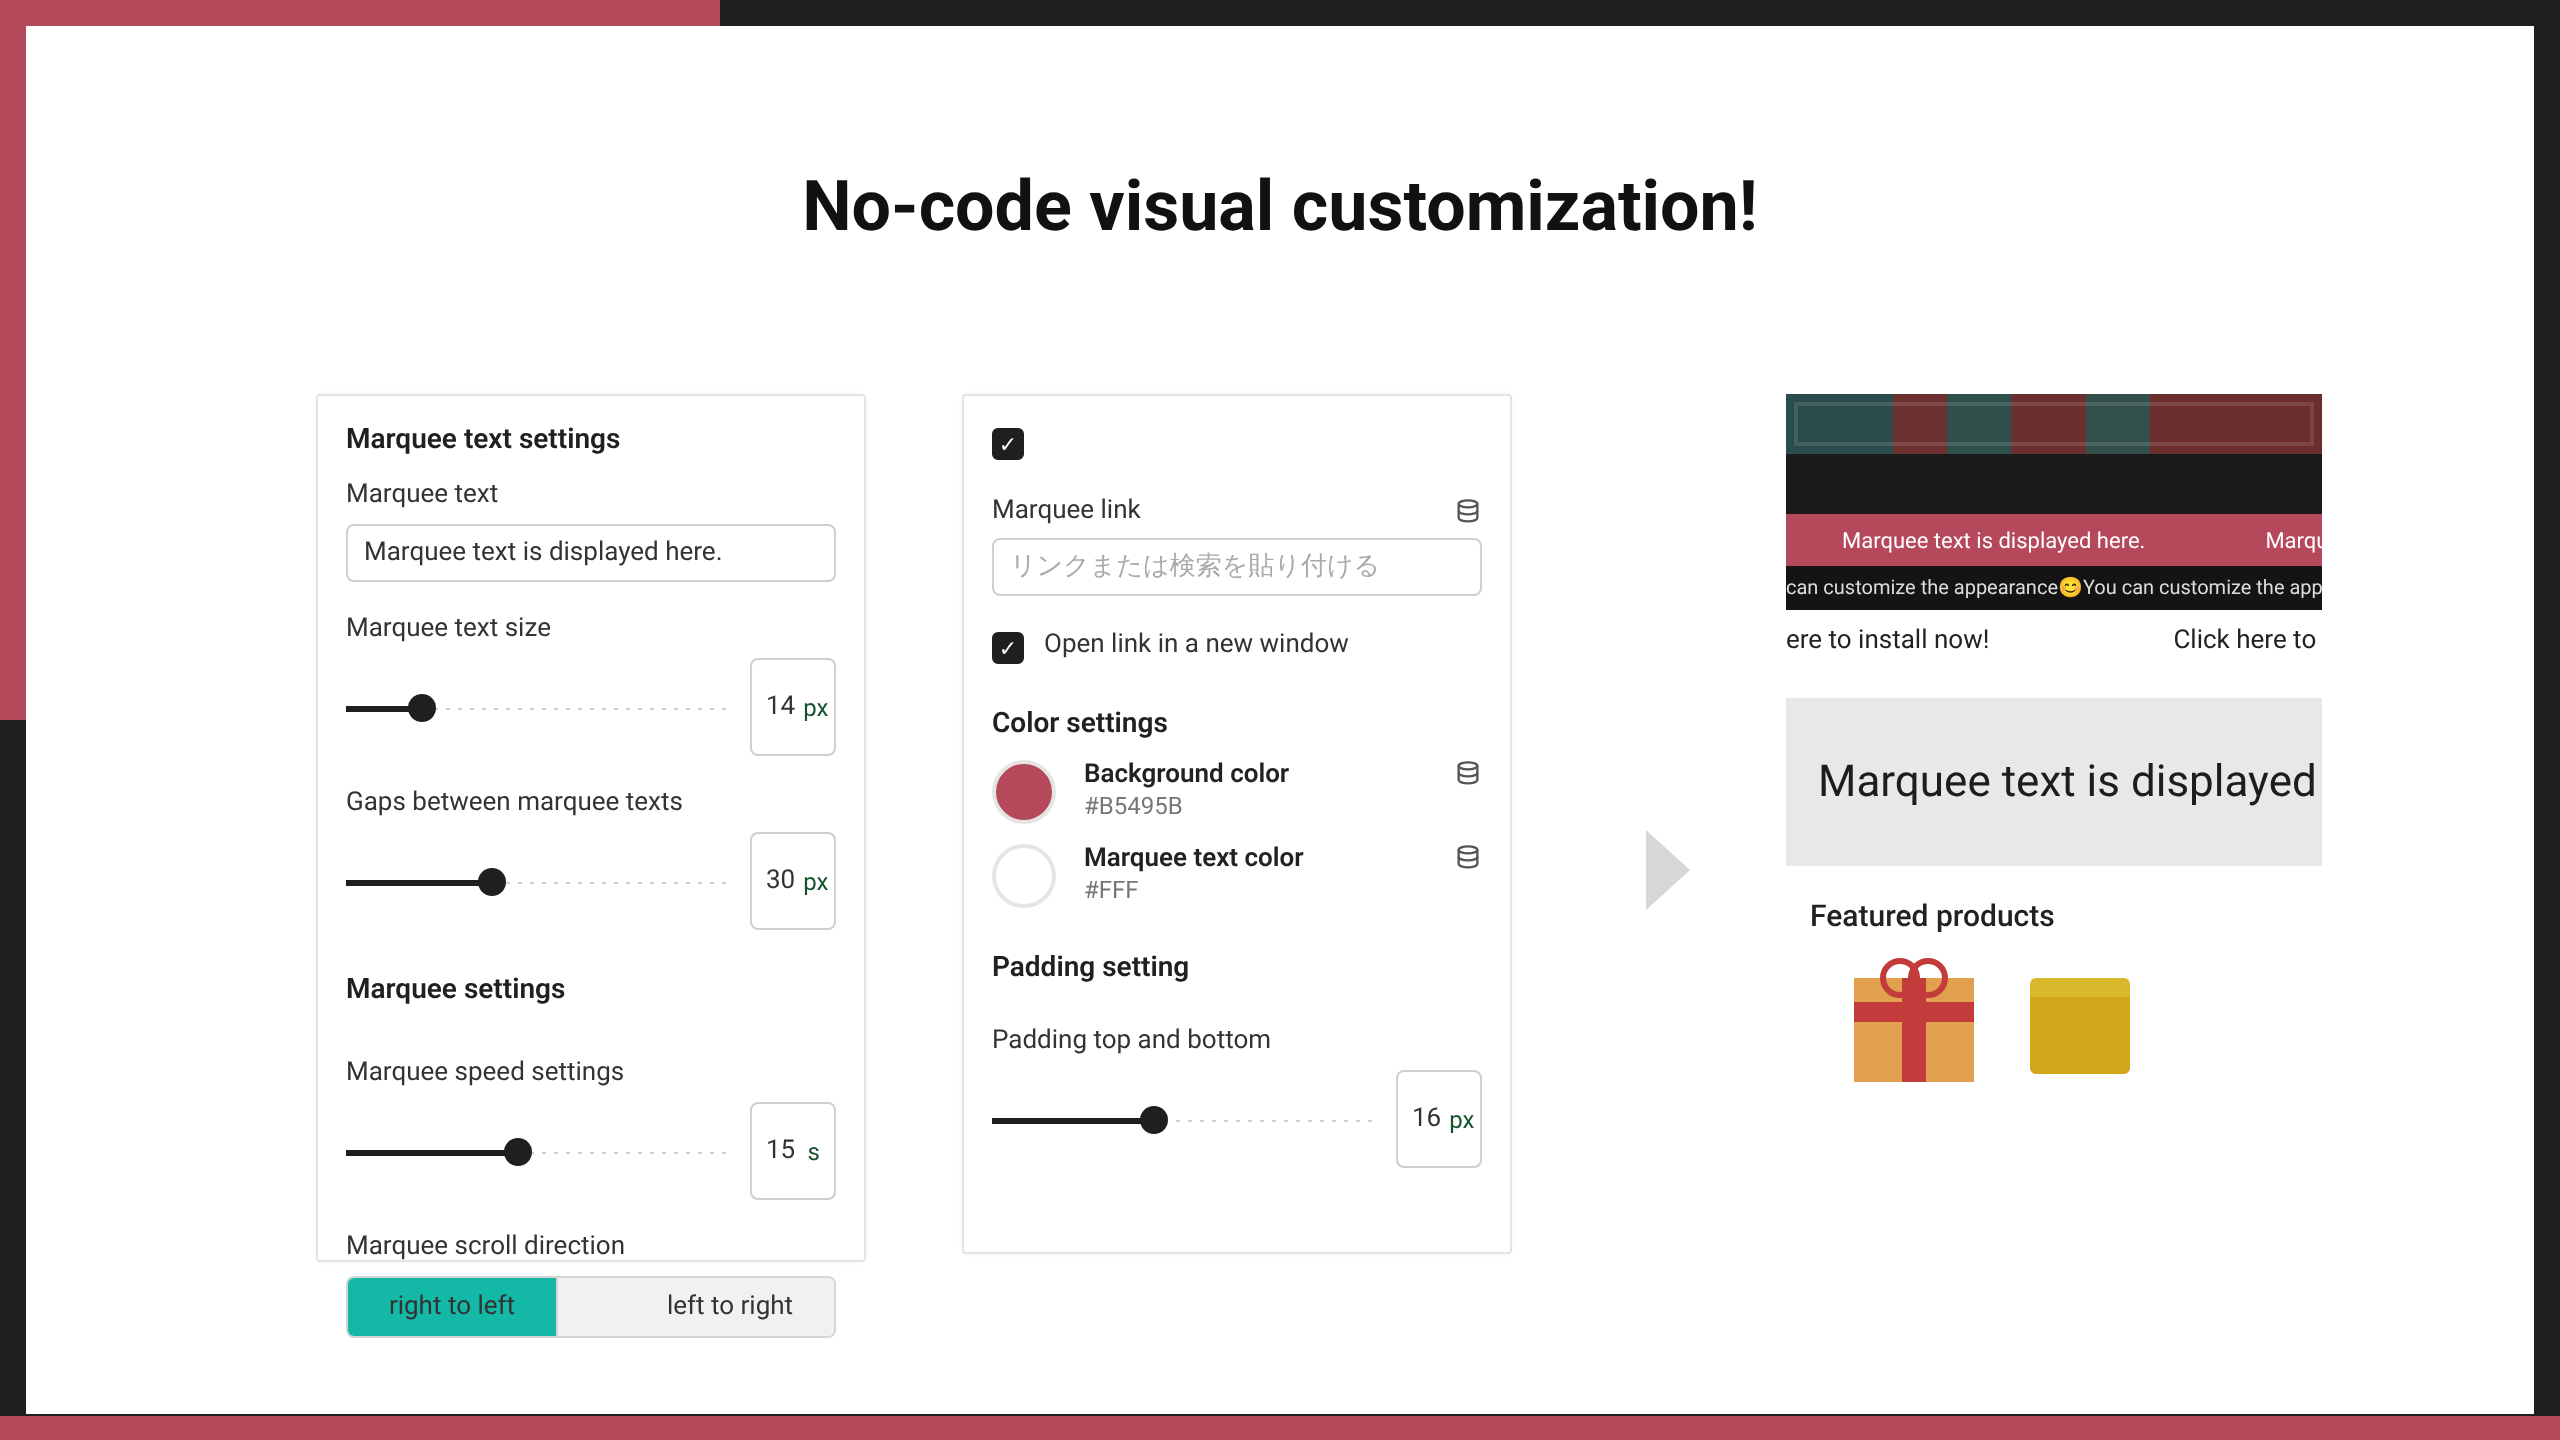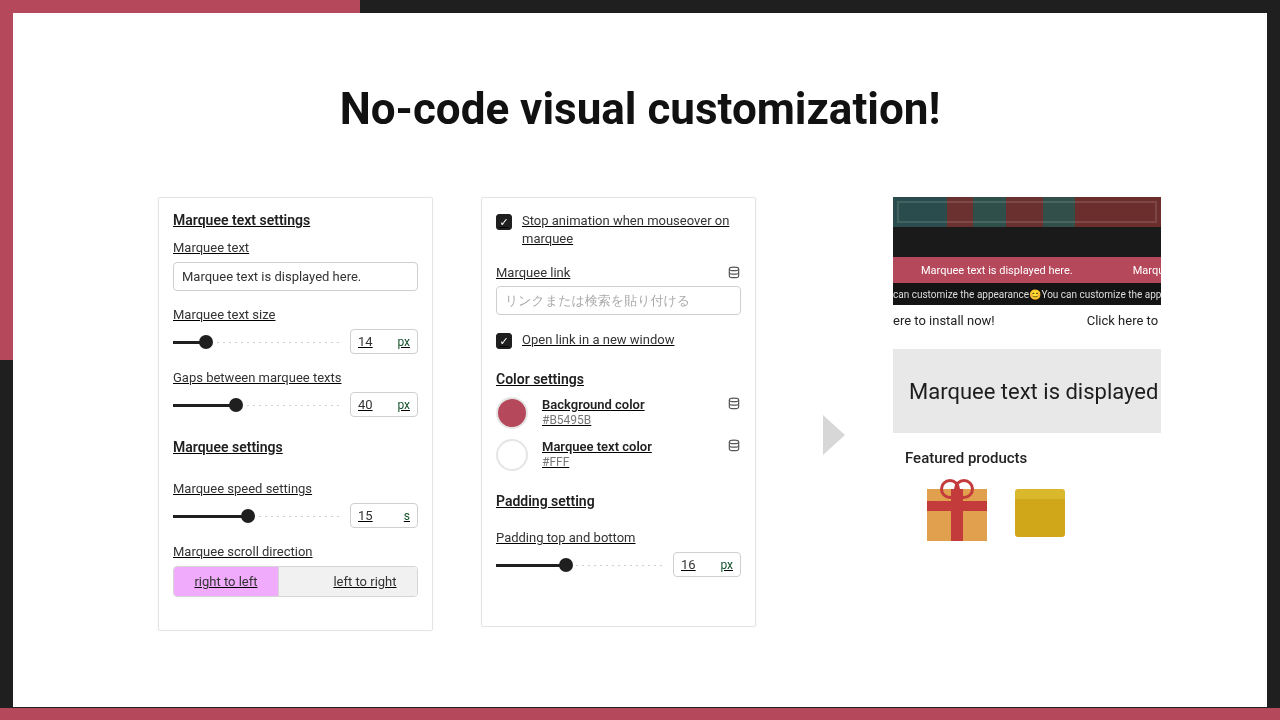--- a/index.html
+++ b/index.html
@@ -2,42 +2,42 @@
 <html><head>
 <meta charset="utf-8">
 <style>
   * { box-sizing: border-box; margin: 0; padding: 0; font-family: -apple-system, BlinkMacSystemFont, "Segoe UI", Roboto, Helvetica, Arial, sans-serif; }
   html, body { width: 1280px; height: 720px; overflow: hidden; }
   body { background: #1f1f1f; }
   
   .leftbar { position: absolute; top: 0; left: 0; width: 360px; height: 360px; background: #b5495b; }
   .bottombar { position: absolute; left: 0; right: 0; top: 708px; height: 12px; background: #b5495b; }
   .page { position: absolute; left: 13px; top: 13px; width: 1254px; height: 694px; background: #ffffff; }
-  .title { position: absolute; top: 70px; left: 0; right: 0; text-align: center; font-size: 44px; font-weight: 700; color: #111; }
-  .panel { background: #ffffff; border: 1px solid #e4e4e4; border-radius: 2px; padding: 14px 14px 18px 14px; position: absolute; box-shadow: 0 0 3px rgba(0,0,0,.04); text-decoration: underline; }
+  .title { position: absolute; top: 70px; left: 0; right: 0; text-align: center; font-size: 35px; font-weight: 700; color: #111; }
+  .panel { background: #ffffff; border: 1px solid #e4e4e4; border-radius: 2px; padding: 14px 14px 18px 14px; position: absolute; box-shadow: 0 0 3px rgba(0,0,0,.04); }
   .panel1 { left: 145px; top: 184px; width: 275px; height: 434px; }
   .panel2 { left: 468px; top: 184px; width: 275px; height: 430px; }
   .section-head { font-size: 14px; font-weight: 600; color: #202020; margin-bottom: 12px; }
   .label { font-size: 13px; color: #333; margin-top: 16px; margin-bottom: 7px; display: block; }
   .label:first-of-type { margin-top: 0; }
   input[type=text].full {
     width: 100%; border: 1px solid #cfcfcf; border-radius: 4px; padding: 6px 8px; font-size: 13px; color: #333;
   }
   input::placeholder { color: #aaa; }
   .slider-row { display: flex; align-items: center; gap: 10px; }
   .slider-wrap { flex: 1; height: 22px; position: relative; }
   .track { position: absolute; top: 10px; left: 0; right: 0; height: 3px; border-radius: 2px; overflow: visible; }
   .track .dots { position:absolute; inset:0; background-image: radial-gradient(#cfcfcf 1px, transparent 1px); background-size: 6px 3px; background-position: 0 50%; }
   .track .fill { position:absolute; top:0; bottom:0; left:0; background:#1f1f1f; }
   .knob { position: absolute; top: 50%; width: 14px; height: 14px; border-radius: 50%; background: #1f1f1f; transform: translate(-50%, -50%); }
-  .numbox { display: flex; align-items: center; gap: 4px; border: 1px solid #cfcfcf; border-radius: 4px; padding: 4px 7px; font-size: 13px; color: #333; width: 68px; justify-content: space-between; }
+  .numbox { display: flex; align-items: center; gap: 4px; border: 1px solid #cfcfcf; border-radius: 4px; padding: 16px 7px; font-size: 13px; color: #333; width: 43px; justify-content: space-between; }
   .numbox .unit { color: #14532d; font-size: 12px; }
   .sub-head { font-size: 14px; font-weight: 600; color: #202020; margin-top: 22px; margin-bottom: 10px; }
   .seg { display: flex; width: 100%; border: 1px solid #d5d5d5; border-radius: 4px; overflow: hidden; }
-  .seg button { flex: 1; background: #f0abfc; border: none; padding: 7px 0; font-size: 13px; color: #333; cursor: pointer; }
+  .seg button { flex: 1; background: #14b8a6; border: none; padding: 7px 0; font-size: 13px; color: #333; cursor: pointer; }
   .seg button + button { border-left: 1px solid #d5d5d5; padding-left: 34px; }
   .seg button.sel { background: #f1f1f1; }
 
   .chk-row { display: flex; gap: 10px; align-items: flex-start; }
   .chk { width: 16px; height: 16px; border-radius: 3px; border: 1.5px solid #444; flex: none; margin-top: 2px; display: flex; align-items: center; justify-content: center; font-size: 11px; color: #fff; }
   .chk.checked { background: #1f1f1f; border-color: #1f1f1f; }
   .chk-text { font-size: 13px; color: #333; line-height: 1.35; flex: 1; }
   .db-icon { width: 14px; height: 14px; flex: none; color: #555; }
   .db-icon svg { width: 100%; height: 100%; display:block; }
 
@@ -107,21 +107,21 @@
     <label class="label">Gaps between marquee texts</label>
     <div class="slider-row">
       <div class="slider-wrap">
         <div class="track">
             <div class="dots"></div>
             <div class="fill" style="width:38%"></div>
           </div>
         <div class="knob" style="left:38%"></div>
       </div>
       <div class="numbox">
-        <span>40</span>
+        <span>30</span>
         <span class="unit">px</span>
       </div>
     </div>
 
     <div class="sub-head">Marquee settings</div>
 
     <label class="label" style="margin-top:26px">Marquee speed settings</label>
     <div class="slider-row">
       <div class="slider-wrap">
         <div class="track">
@@ -139,21 +139,20 @@
     <label class="label">Marquee scroll direction</label>
     <div class="seg">
       <button>right to left</button>
       <button class="sel">left to right</button>
     </div>
   </div>
 
   <div class="panel panel2">
     <div class="chk-row">
       <div class="chk checked">✓</div>
-      <div class="chk-text">Stop animation when mouseover on marquee</div>
     </div>
 
     <div style="margin-top:18px; display:flex; align-items:center; justify-content:space-between;">
       <span class="label" style="margin:0">Marquee link</span>
       <span class="db-icon">
         <svg viewBox="0 0 24 24" fill="none" stroke="currentColor" stroke-width="2">
             <ellipse cx="12" cy="5" rx="8" ry="3"></ellipse>
             <path d="M4 5v6c0 1.7 3.6 3 8 3s8-1.3 8-3V5"></path>
             <path d="M4 11v6c0 1.7 3.6 3 8 3s8-1.3 8-3v-6"></path>
           </svg>

